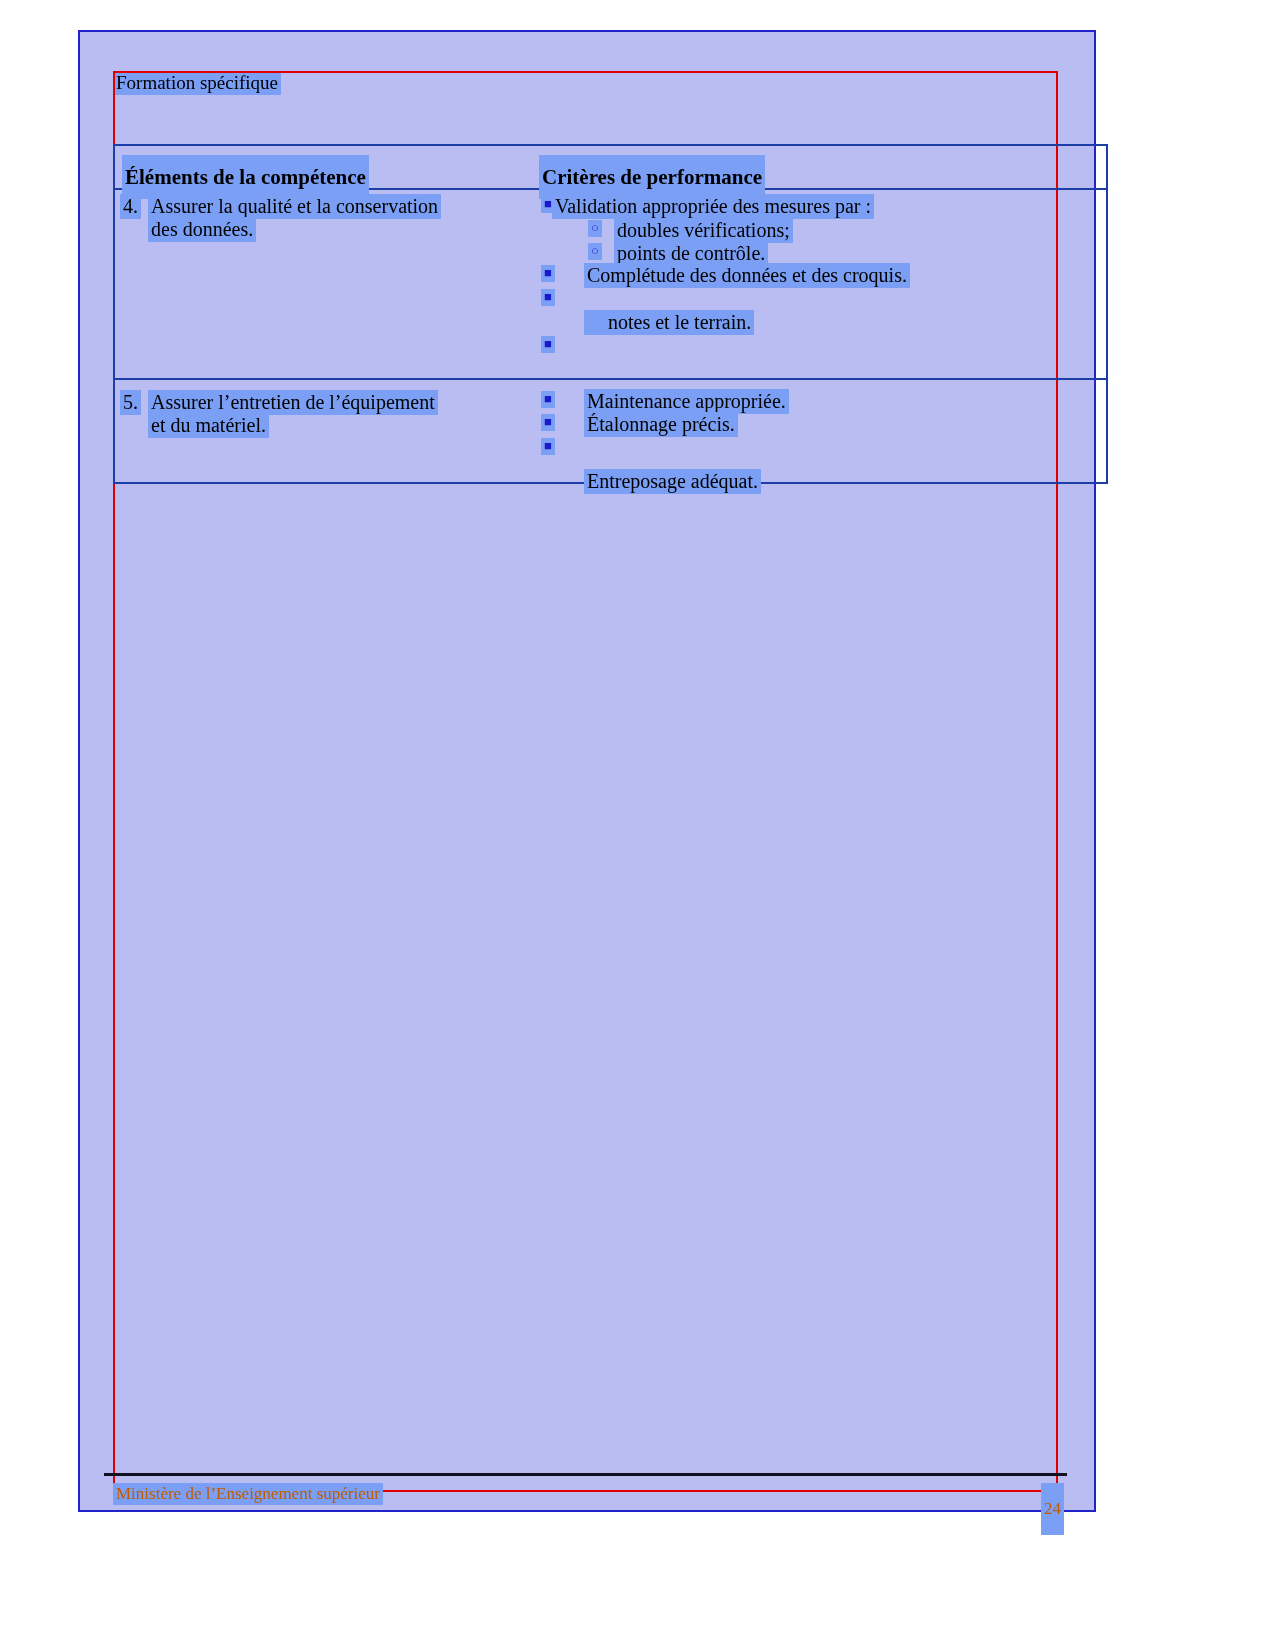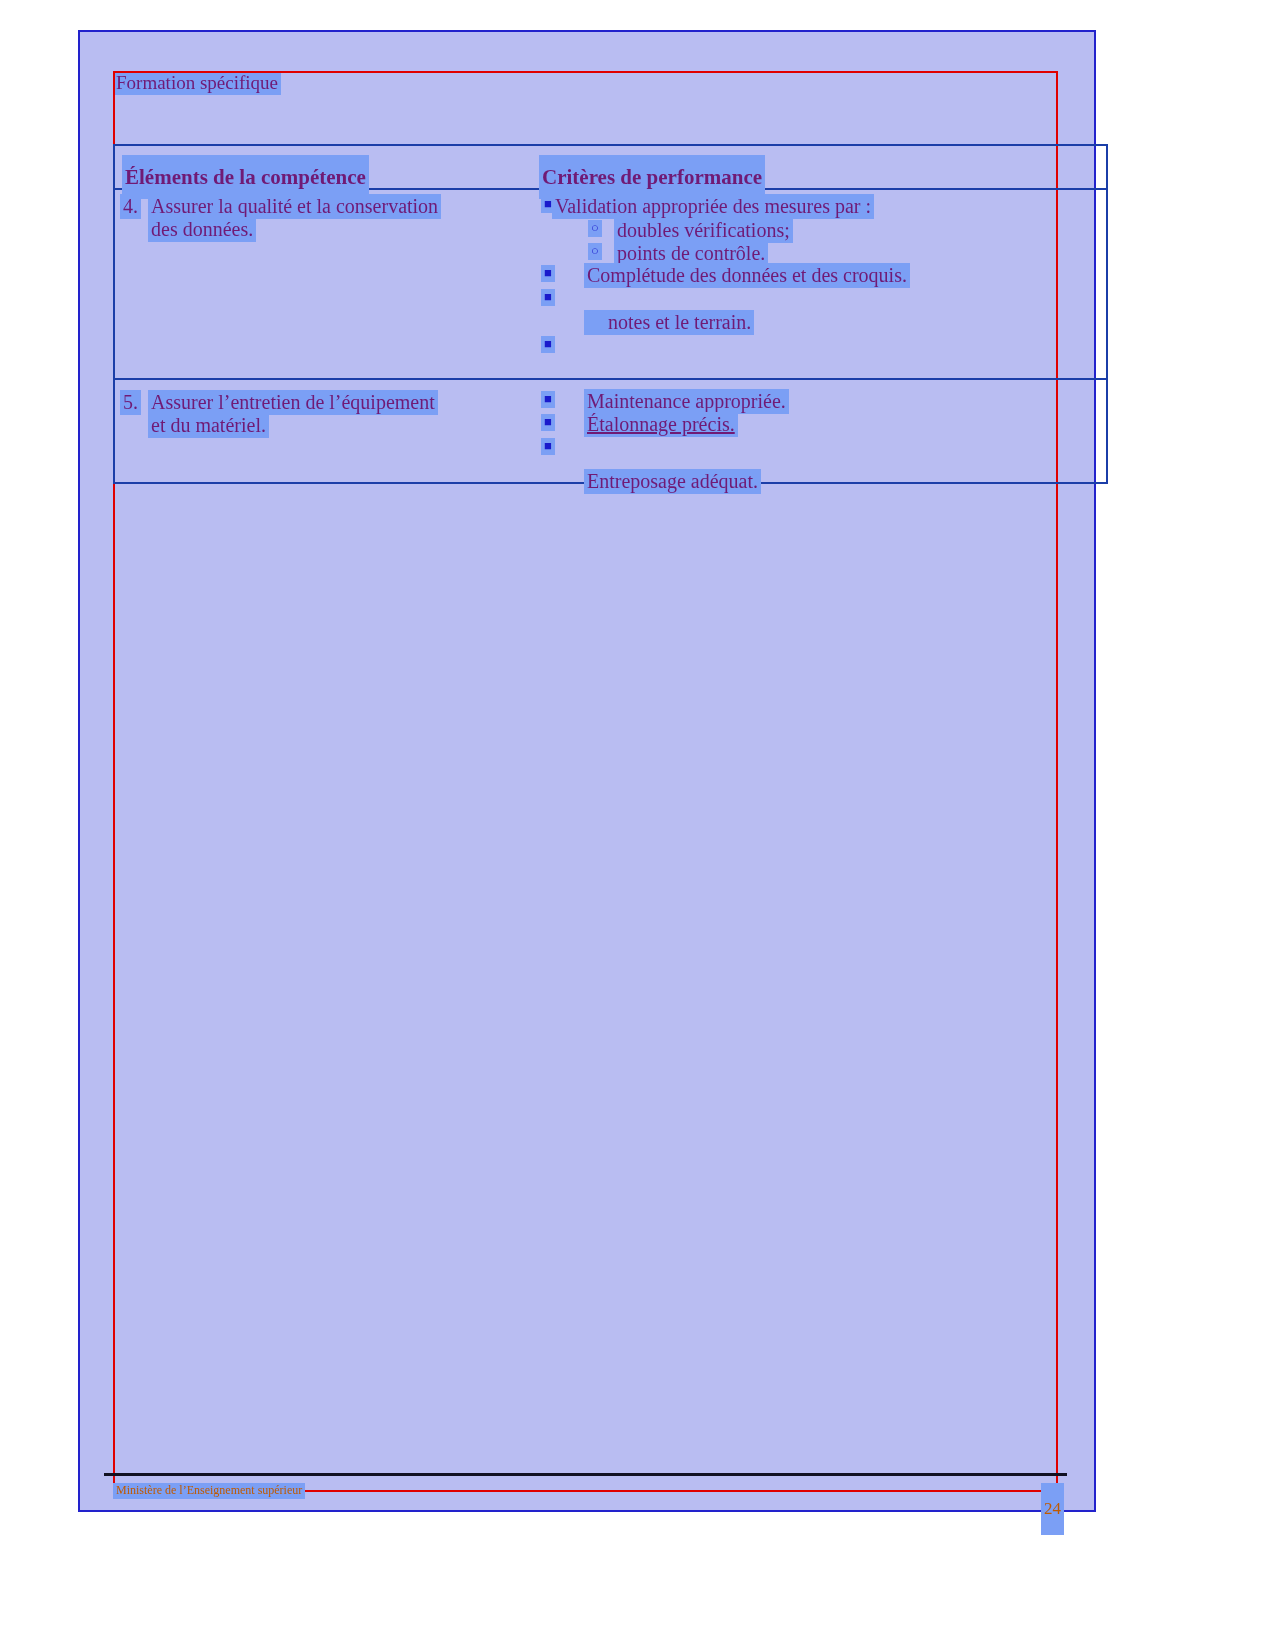--- a/index.html
+++ b/index.html
@@ -57,21 +57,21 @@
     height: 0;
     border-top: 2px solid #1b3ea8;
   }
   .sep-1 { top: 188px; }
   .sep-2 { top: 378px; }
 
   
   .hl {
     position: absolute;
     background: #7b9ff5;
-    color: #701a75;
+    color: #000000;
     white-space: nowrap;
     line-height: 1.15;
   }
   .hl.orange {
     color: #c05a00;
   }
 
   .doc-header {
     left: 113px;
     top: 71px;
@@ -113,21 +113,21 @@
     position: absolute;
     left: 104px;
     top: 1473px;
     width: 963px;
     height: 0;
     border-top: 3px solid #111122;
   }
   .footer-text {
     left: 113px;
     top: 1483px;
-    font-size: 12px;
+    font-size: 17px;
     padding: 1px 3px;
   }
   .footer-page {
     left: 1041px;
     top: 1483px;
     font-size: 17px;
     padding: 16px 3px;
   }
 </style>
 </head>
@@ -169,21 +169,21 @@
   <div class="bullet-sq" style="left:541px; top:336px;">■</div>
 
   <div class="hl cell-text" style="left:120px; top:390px;">5.</div>
   <div class="hl cell-text" style="left:148px; top:390px;">Assurer l’entretien de l’équipement</div>
   <div class="hl cell-text" style="left:148px; top:413px;">et du matériel.</div>
 
   <div class="bullet-sq" style="left:541px; top:391px;">■</div>
   <div class="hl cell-text" style="left:584px; top:389px;">Maintenance appropriée.</div>
 
   <div class="bullet-sq" style="left:541px; top:414px;">■</div>
-  <div class="hl cell-text" style="left:584px; top:412px;text-decoration:underline;">Étalonnage précis.</div>
+  <div class="hl cell-text" style="left:584px; top:412px;">Étalonnage précis.</div>
 
   <div class="bullet-sq" style="left:541px; top:438px;">■</div>
   <div class="hl cell-text" style="left:584px; top:436px;margin-top:33px;">Entreposage adéquat.</div>
 
   <div class="footer-rule"></div>
   <div class="hl footer-text orange">Ministère de l’Enseignement supérieur</div>
   <div class="hl footer-page orange">24</div>
 
 </div>
 

